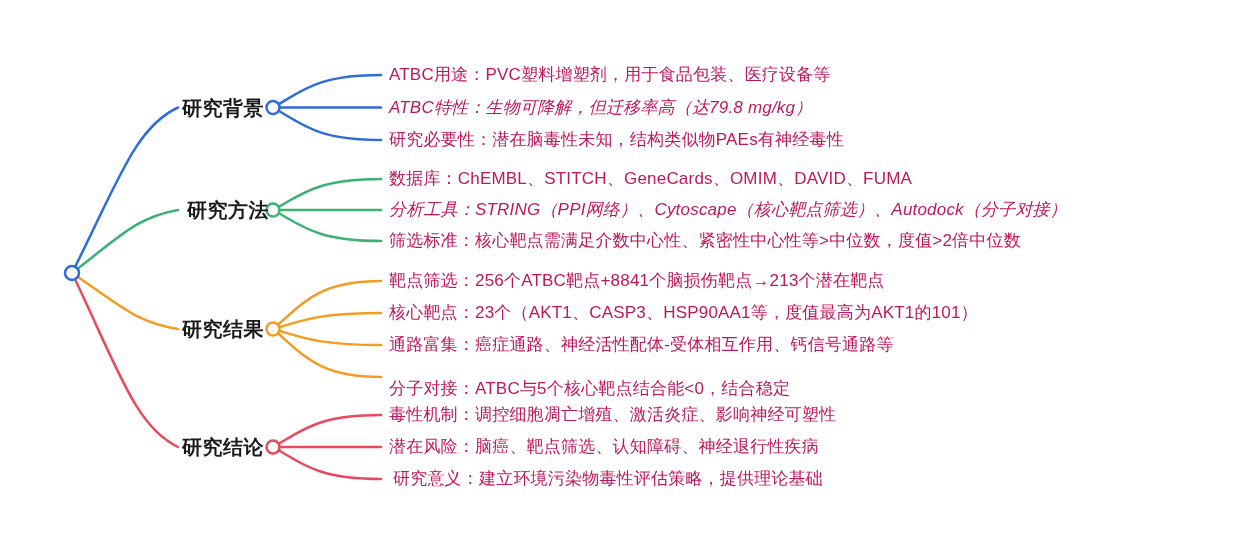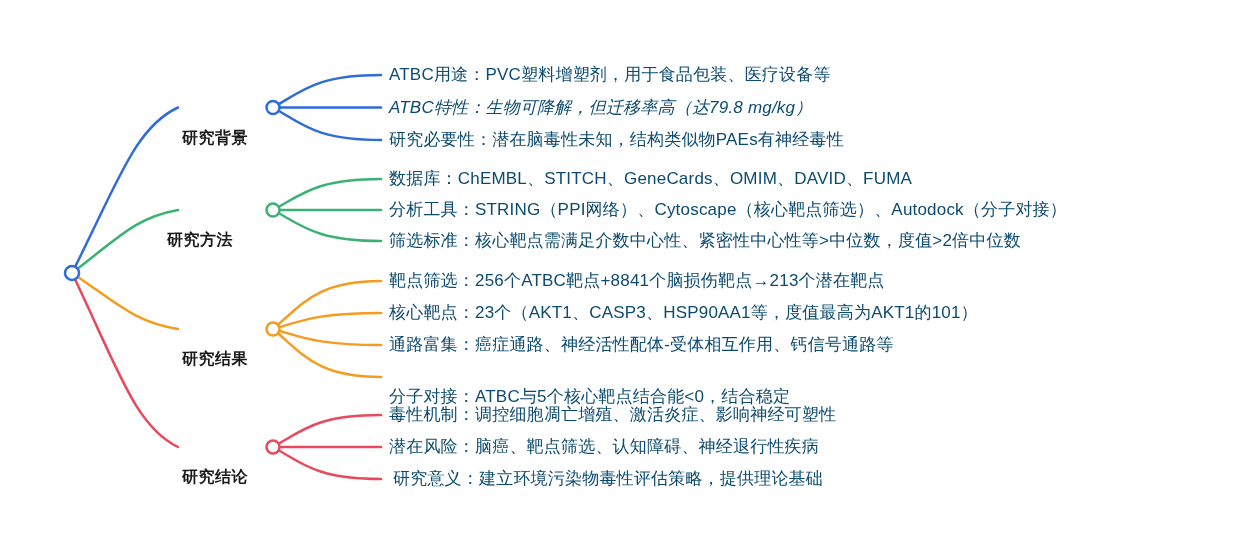--- a/index.html
+++ b/index.html
@@ -17,33 +17,32 @@
   }
   .mindmap svg {
     position: absolute;
     left: 0;
     top: 0;
   }
   .branch-label {
     position: absolute;
     height: 30px;
     line-height: 30px;
-    font-size: 16px;
+    font-size: 20px;
     font-weight: 700;
     color: #1a1a1a;
     white-space: nowrap;
     letter-spacing: 0.5px;
-    margin-top: 30px;
   }
   .leaf-item {
     position: absolute;
     height: 26px;
     line-height: 26px;
     font-size: 17px;
-    color: #0c4a6e;
+    color: #be185d;
     white-space: nowrap;
     letter-spacing: 0.2px;
   }
 </style>
 </head>
 <body>
 
 <div class="mindmap">
   <svg width="1236" height="542" viewBox="0 0 1236 542" xmlns="http://www.w3.org/2000/svg">
       <path d="M 72 273 C 118 182.0, 135 127.4, 178 107.5" fill="none" stroke="#2e6bdb" stroke-width="2.5" stroke-linecap="round"></path>
@@ -67,27 +66,27 @@
       <path d="M 279.5 447 L 381 447" fill="none" stroke="#e8495c" stroke-width="2.5" stroke-linecap="round"></path>
       <path d="M 273 447 C 302 463.0, 316 479, 381 479" fill="none" stroke="#e8495c" stroke-width="2.5" stroke-linecap="round"></path>
       <circle cx="273" cy="447" r="6.5" fill="#ffffff" stroke="#e8495c" stroke-width="2.5"></circle>
       <circle cx="72" cy="273" r="7" fill="#ffffff" stroke="#2e6bdb" stroke-width="2.5"></circle>
     </svg>
   <div id="nodes-layer">
       <div class="branch-label" style="left: 182px; top: 92.5px;">研究背景</div>
       <div class="leaf-item" style="left: 389px; top: 62px;">ATBC用途：PVC塑料增塑剂，用于食品包装、医疗设备等</div>
       <div class="leaf-item" style="left: 389px; top: 94.5px; font-style: italic;">ATBC特性：生物可降解，但迁移率高（达79.8 mg/kg）</div>
       <div class="leaf-item" style="left: 389px; top: 127px;">研究必要性：潜在脑毒性未知，结构类似物PAEs有神经毒性</div>
-      <div class="branch-label" style="left: 167px; top: 195px;">研究方法</div>
+      <div class="branch-label" style="left: 187px; top: 195px;">研究方法</div>
       <div class="leaf-item" style="left: 389px; top: 166px;">数据库：ChEMBL、STITCH、GeneCards、OMIM、DAVID、FUMA</div>
-      <div class="leaf-item" style="left: 389px; top: 197px;">分析工具：STRING（PPI网络）、Cytoscape（核心靶点筛选）、Autodock（分子对接）</div>
+      <div class="leaf-item" style="left: 389px; top: 197px; font-style: italic;">分析工具：STRING（PPI网络）、Cytoscape（核心靶点筛选）、Autodock（分子对接）</div>
       <div class="leaf-item" style="left: 389px; top: 228px;">筛选标准：核心靶点需满足介数中心性、紧密性中心性等&gt;中位数，度值&gt;2倍中位数</div>
       <div class="branch-label" style="left: 182px; top: 314px;">研究结果</div>
       <div class="leaf-item" style="left: 389px; top: 268px;">靶点筛选：256个ATBC靶点+8841个脑损伤靶点→213个潜在靶点</div>
       <div class="leaf-item" style="left: 389px; top: 300px;">核心靶点：23个（AKT1、CASP3、HSP90AA1等，度值最高为AKT1的101）</div>
       <div class="leaf-item" style="left: 389px; top: 332px;">通路富集：癌症通路、神经活性配体-受体相互作用、钙信号通路等</div>
-      <div class="leaf-item" style="left: 389px; top: 384px;">分子对接：ATBC与5个核心靶点结合能&lt;0，结合稳定</div>
+      <div class="leaf-item" style="left: 389px; top: 376px;">分子对接：ATBC与5个核心靶点结合能&lt;0，结合稳定</div>
       <div class="branch-label" style="left: 182px; top: 432px;">研究结论</div>
       <div class="leaf-item" style="left: 389px; top: 402px;">毒性机制：调控细胞凋亡增殖、激活炎症、影响神经可塑性</div>
       <div class="leaf-item" style="left: 389px; top: 434px;">潜在风险：脑癌、靶点筛选、认知障碍、神经退行性疾病</div>
       <div class="leaf-item" style="left: 393px; top: 466px;">研究意义：建立环境污染物毒性评估策略，提供理论基础</div>
     </div>
 </div>
 
 </body></html>

